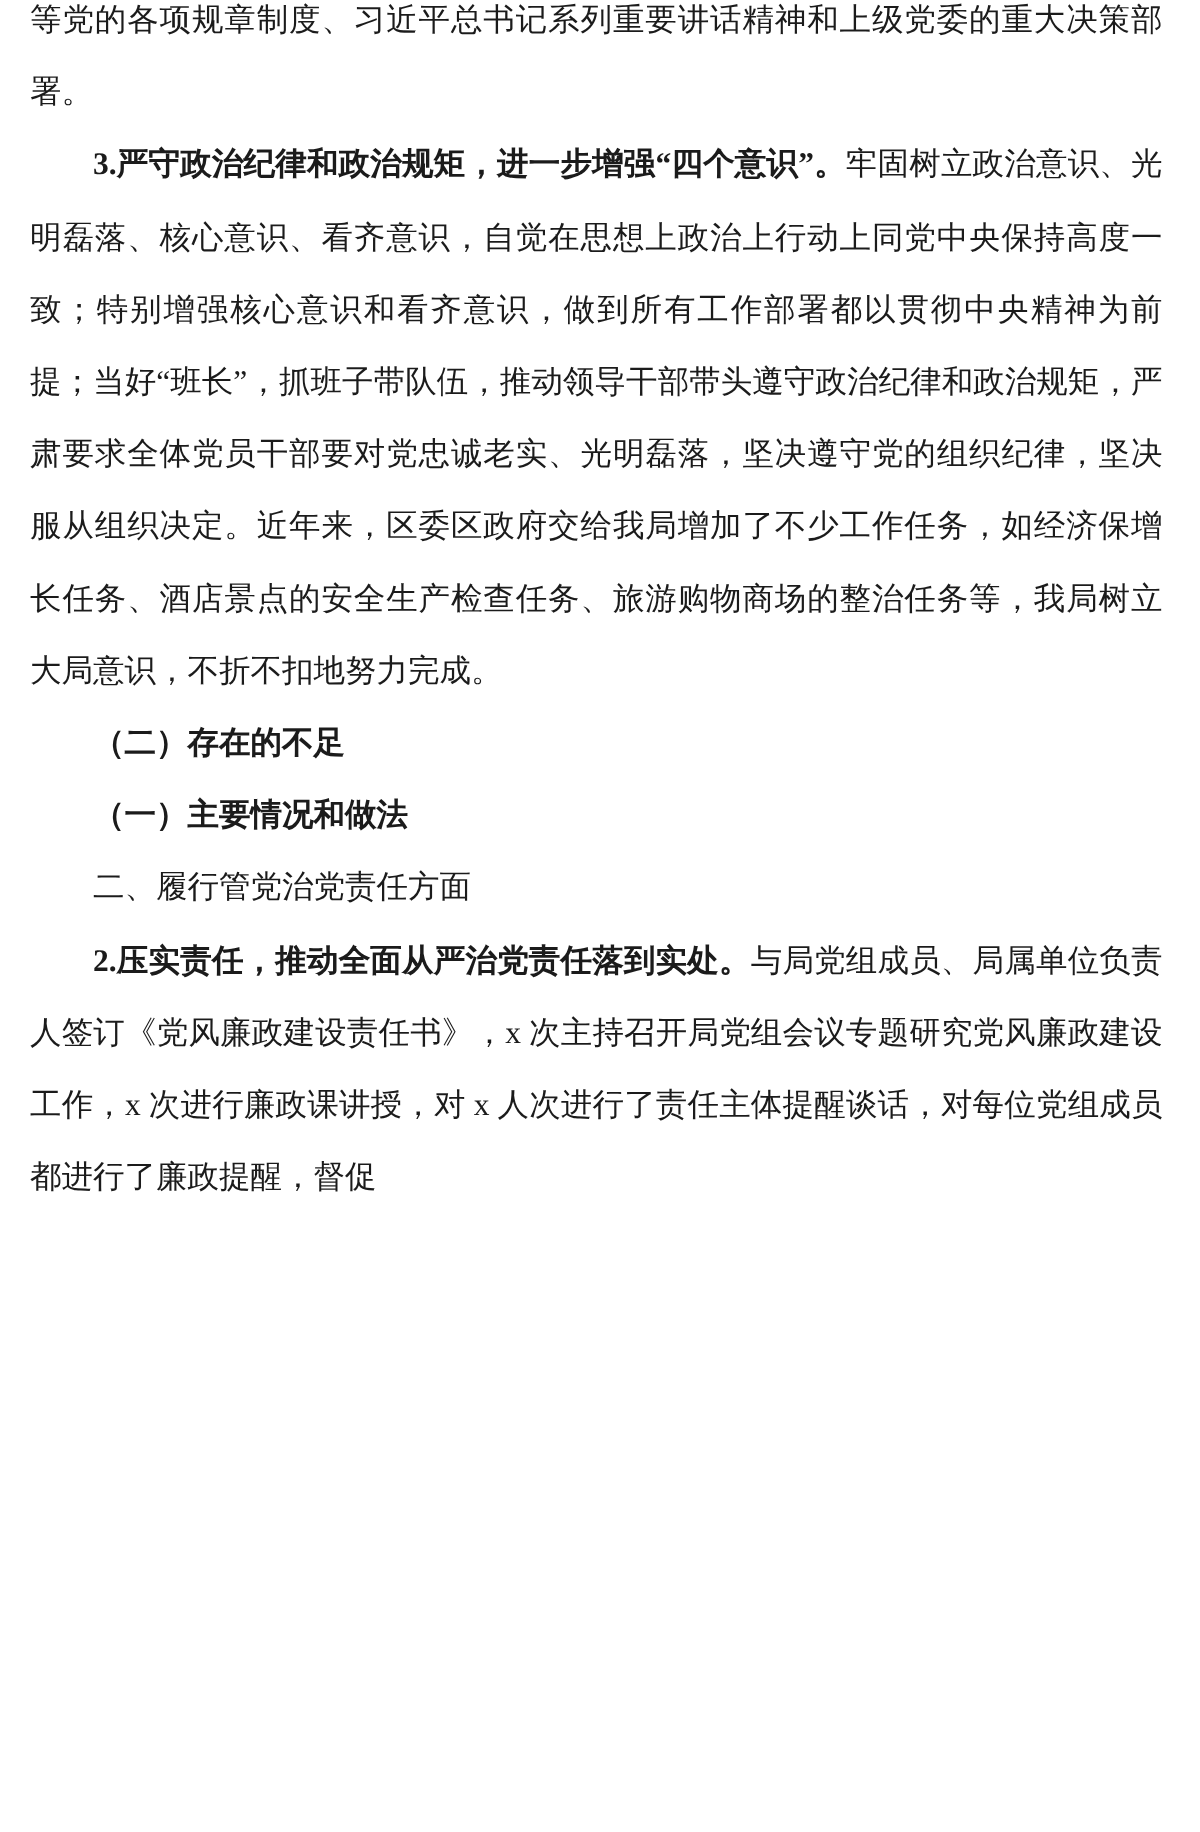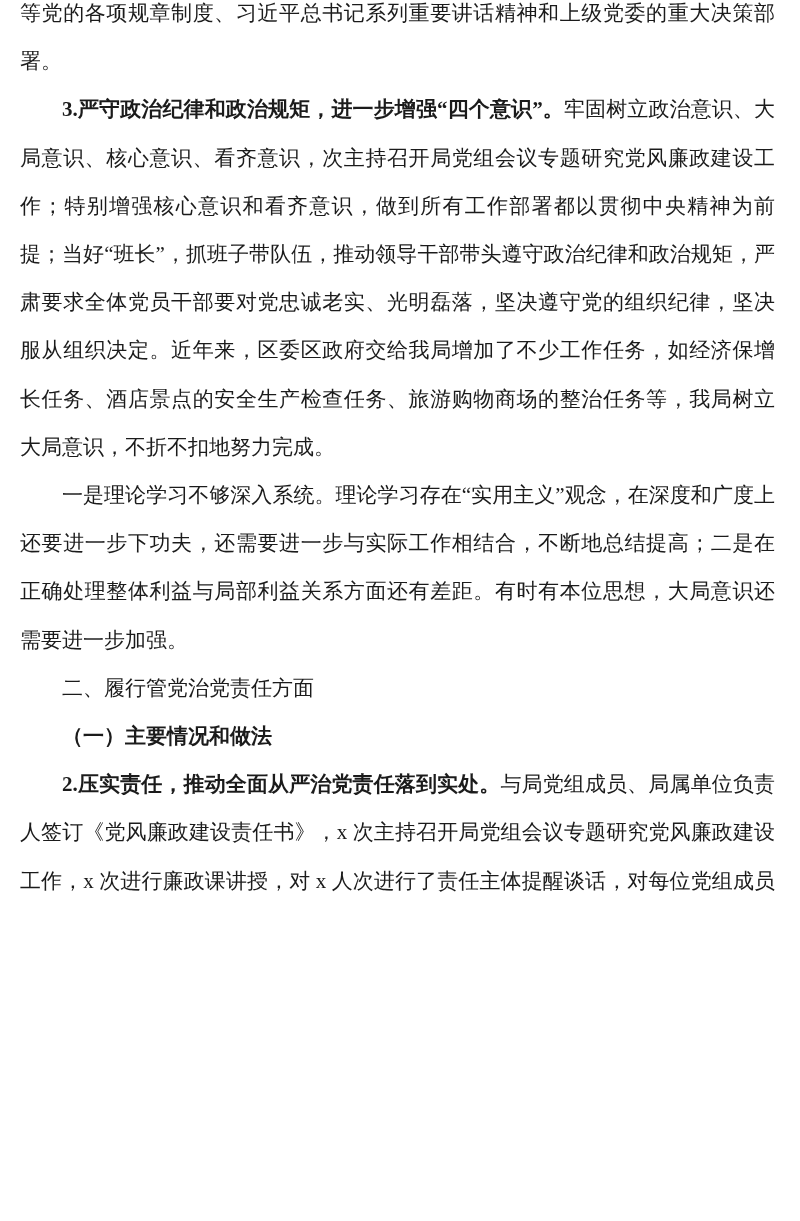--- a/index.html
+++ b/index.html
@@ -56,28 +56,28 @@
 </style>
 </head>
 <body>
 
 <div class="page">
 
   <div class="doc" style="color: rgb(27, 27, 27);">
 
     <p class="no-indent"><span>等党的各项规章制度、习近平总书记系列重要讲话精神和上级党委的重大决策部署。</span></p>
 
-    <p><b>3.严守政治纪律和政治规矩，进一步增强“四个意识”。</b><span>牢固树立政治意识、大局意识、核心意识、看齐意识，次主持召开局党组会议专题研究党风廉政建设工作；特别增强核心意识和看齐意识，做到所有工作部署都以贯彻中央精神为前提；当好“班长”，抓班子带队伍，推动领导干部带头遵守政治纪律和政治规矩，严肃要求全体党员干部要对党忠诚老实、光明磊落，坚决遵守党的组织纪律，坚决服从组织决定。近年来，区委区政府交给我局增加了不少工作任务，如经济保增长任务、酒店景点的安全生产检查任务、旅游购物商场的整治任务等，我局树立大局意识，不折不扣地努力完成。</span></p>
+    <p><b>3.严守政治纪律和政治规矩，进一步增强“四个意识”。</b><span>牢固树立政治意识、光明磊落、核心意识、看齐意识，自觉在思想上政治上行动上同党中央保持高度一致；特别增强核心意识和看齐意识，做到所有工作部署都以贯彻中央精神为前提；当好“班长”，抓班子带队伍，推动领导干部带头遵守政治纪律和政治规矩，严肃要求全体党员干部要对党忠诚老实、光明磊落，坚决遵守党的组织纪律，坚决服从组织决定。近年来，区委区政府交给我局增加了不少工作任务，如经济保增长任务、酒店景点的安全生产检查任务、旅游购物商场的整治任务等，我局树立大局意识，不折不扣地努力完成。</span></p>
+
+    <p><b>（二）存在的不足</b></p>
 
 
-    <p><span>一是理论学习不够深入系统。理论学习存在“实用主义”观念，在深度和广度上还要进一步下功夫，还需要进一步与实际工作相结合，不断地总结提高；二是在正确处理整体利益与局部利益关系方面还有差距。有时有本位思想，大局意识还需要进一步加强。</span></p>
+    <p><b>（一）主要情况和做法</b></p>
 
     <p><span>二、履行管党治党责任方面</span></p>
-
-    <p><b>（一）主要情况和做法</b></p>
 
 
     <p><b>2.压实责任，推动全面从严治党责任落到实处。</b><span>与局党组成员、局属单位负责人签订《党风廉政建设责任书》，x 次主持召开局党组会议专题研究党风廉政建设工作，x 次进行廉政课讲授，对 x 人次进行了责任主体提醒谈话，对每位党组成员都进行了廉政提醒，督促</span></p>
 
   </div>
 
   <div class="preview-footer" style="color: rgb(164, 164, 164);">
     <span>剩余3页</span>
   </div>
 

